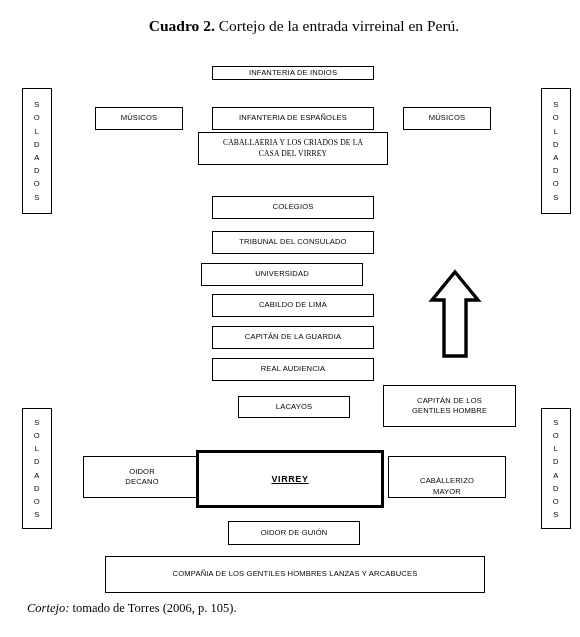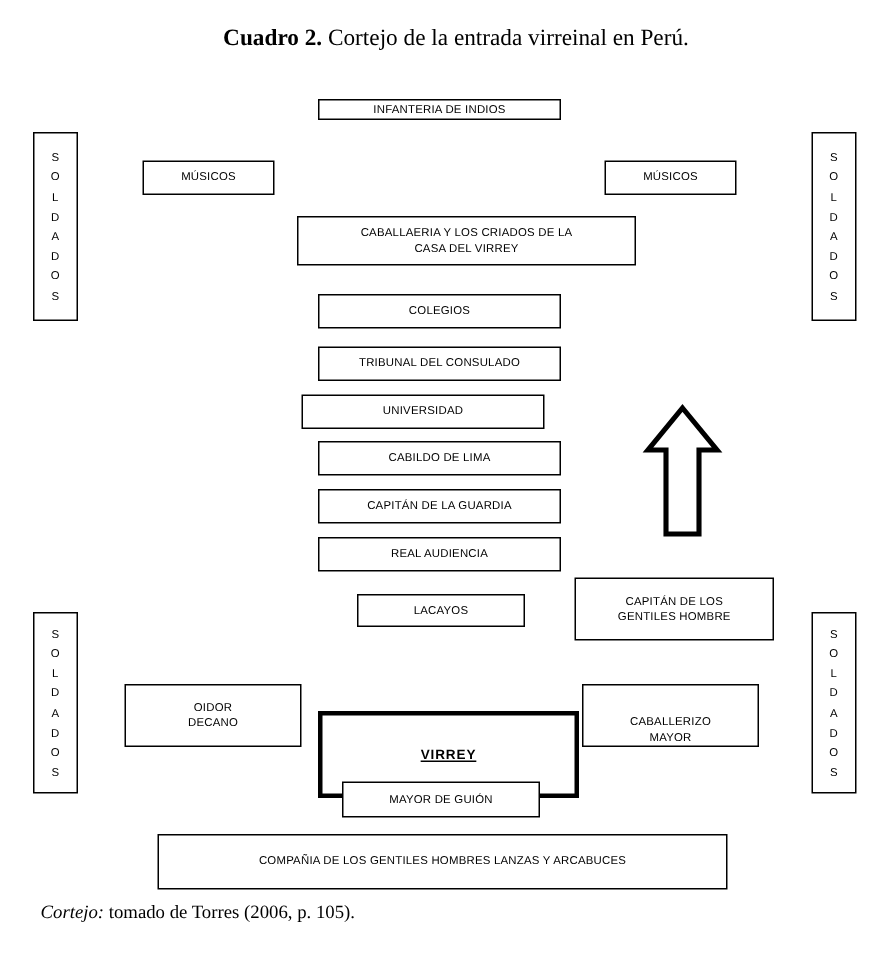--- a/index.html
+++ b/index.html
@@ -169,26 +169,29 @@
   </div>
 
   <div class="box" style="left:212px; top:66px;  width:162px; height:14px;">
     <span class="lbl">INFANTERIA DE INDIOS</span>
   </div>
 
   <div class="box" style="left:95px;  top:107px; width:88px;  height:23px;">
     <span class="lbl">MÚSICOS</span>
   </div>
 
+  <div class="box" style="left:212px; top:107px; width:162px; height:23px;">
+    <span class="lbl">INFANTERIA DE ESPAÑOLES</span>
+  </div>
 
   <div class="box" style="left:403px; top:107px; width:88px;  height:23px;">
     <span class="lbl">MÚSICOS</span>
   </div>
 
-  <div class="box" style="left:198px; top:144px; width:226px; height:33px;">
+  <div class="box" style="left:198px; top:132px; width:190px; height:33px;font-family:Liberation Serif, serif;">
     <span class="lbl">CABALLAERIA Y LOS CRIADOS DE LA
 CASA DEL VIRREY</span>
   </div>
 
   <div class="box" style="left:212px; top:196px; width:162px; height:23px;">
     <span class="lbl">COLEGIOS</span>
   </div>
 
   <div class="box" style="left:212px; top:231px; width:162px; height:23px;">
     <span class="lbl">TRIBUNAL DEL CONSULADO</span>
@@ -217,31 +220,31 @@
   <div class="box" style="left:383px; top:385px; width:133px; height:42px;">
     <span class="lbl">CAPITÁN DE LOS
 GENTILES HOMBRE</span>
   </div>
 
   <div class="box" style="left:83px;  top:456px; width:118px; height:42px;">
     <span class="lbl">OIDOR
 DECANO</span>
   </div>
 
-  <div class="box thick" style="left:212px; top:450px; width:174px; height:58px;margin-top:24px;">
+  <div class="box thick" style="left:196px; top:450px; width:188px; height:58px;">
     <span class="lbl">VIRREY</span>
   </div>
 
   <div class="box" style="left:388px; top:456px; width:118px; height:42px;align-items:flex-end;">
     <span class="lbl">CABALLERIZO
 MAYOR</span>
   </div>
 
   <div class="box" style="left:228px; top:521px; width:132px; height:24px;">
-    <span class="lbl">MAYOR DE GUIÓN</span>
+    <span class="lbl">OIDOR DE GUIÓN</span>
   </div>
 
   <div class="box" style="left:105px; top:556px; width:380px; height:37px;">
     <span class="lbl">COMPAÑIA DE LOS GENTILES HOMBRES LANZAS Y ARCABUCES</span>
   </div>
 
   <svg id="arrow" style="left:428px; top:268px;" width="54" height="92" viewBox="0 0 54 92">
     <polygon points="27,4 50,32 38,32 38,88 16,88 16,32 4,32" fill="#ffffff" stroke="#000000" stroke-width="3.4" stroke-linejoin="miter"></polygon>
   </svg>
 

